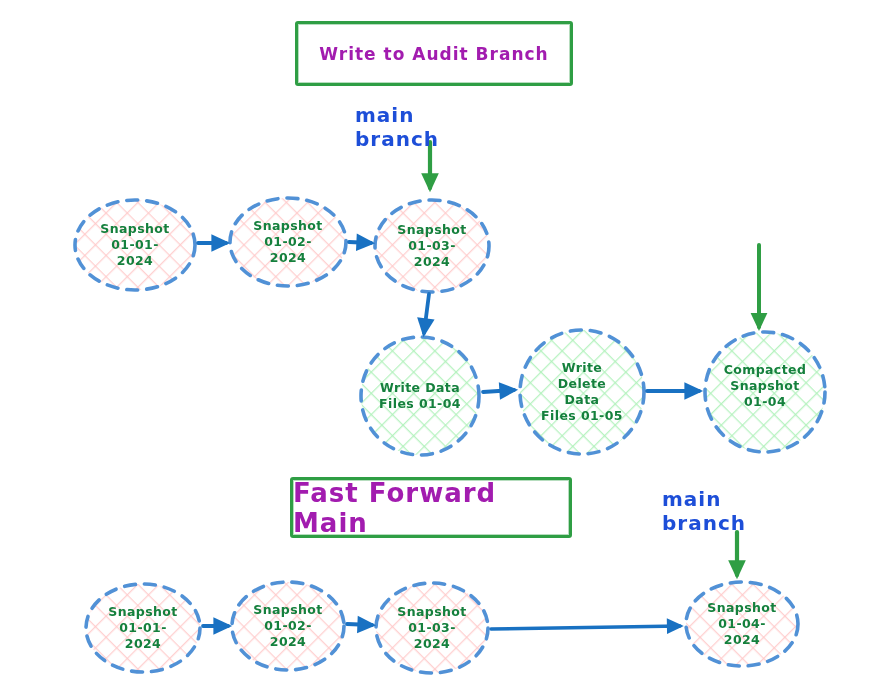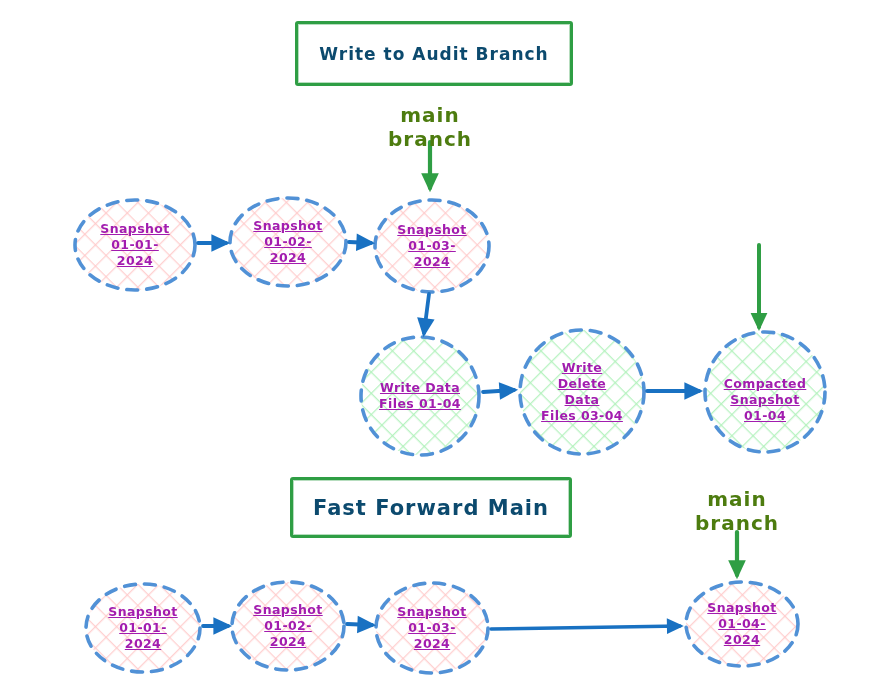--- a/index.html
+++ b/index.html
@@ -10,54 +10,52 @@
     overflow:hidden;
     font-family:"DejaVu Sans","Liberation Sans",sans-serif;
   }
   .canvas svg.shapes{position:absolute;left:0;top:0;}
   .title-box{
     position:absolute;
     border:3.5px solid #2f9e44;
     border-radius:3px;
     box-shadow:inset 0 0 0 1px rgba(47,158,68,.35);
     display:flex;align-items:center;justify-content:center;
-    color:#0c4a6e;
+    color:#a21caf;
     letter-spacing:1px;
     font-weight:600;
     background:transparent;
   }
   .title-box.tb1{left:295px;top:21px;width:272px;height:59px;font-size:17px;}
-  .title-box.tb2{left:290px;top:477px;width:276px;height:55px;font-size:21px;}
+  .title-box.tb2{left:290px;top:477px;width:276px;height:55px;font-size:26px;}
   .branch-label{
     position:absolute;
-    color:#4d7c0f;
+    color:#1d4ed8;
     font-size:20px;font-weight:600;letter-spacing:1px;
-    text-align:center;
   }
   .bl-main-top{left:355px;top:103px;width:150px;}
   .bl-audit{left:680px;top:208px;width:156px;}
   .bl-main-bottom{left:662px;top:487px;width:150px;}
   .node-label{
     position:absolute;
     display:flex;align-items:center;justify-content:center;
     text-align:center;
-    color:#a21caf;
+    color:#15803d;
     font-size:12.5px;font-weight:600;
     line-height:1.3;
     letter-spacing:.4px;
     white-space:pre-line;
     pointer-events:none;
-    text-decoration:underline;
   }
   .nl-e1{left:75px;top:200px;width:120px;height:90px;}
   .nl-e2{left:230px;top:198px;width:116px;height:88px;}
   .nl-e3{left:375px;top:200px;width:114px;height:92px;}
   .nl-c1{left:361px;top:337px;width:118px;height:118px;text-align:center;}
   .nl-c2{left:520px;top:330px;width:124px;height:124px;}
-  .nl-c3{left:705px;top:340px;width:120px;height:120px;}
+  .nl-c3{left:705px;top:326px;width:120px;height:120px;}
   .nl-b1{left:86px;top:584px;width:114px;height:88px;}
   .nl-b2{left:232px;top:582px;width:112px;height:88px;}
   .nl-b3{left:376px;top:583px;width:112px;height:90px;}
   .nl-b4{left:686px;top:582px;width:112px;height:84px;}
 </style>
 </head>
 <body>
 
 <div class="canvas">
 
@@ -124,21 +122,21 @@
 2024</div>
   <div class="node-label nl-e3">Snapshot
 01-03-
 2024</div>
 
   <div class="node-label nl-c1">Write Data
 Files 01-04</div>
   <div class="node-label nl-c2">Write
 Delete
 Data
-Files 03-04</div>
+Files 01-05</div>
   <div class="node-label nl-c3">Compacted
 Snapshot
 01-04</div>
 
   <div class="node-label nl-b1">Snapshot
 01-01-
 2024</div>
   <div class="node-label nl-b2">Snapshot
 01-02-
 2024</div>

